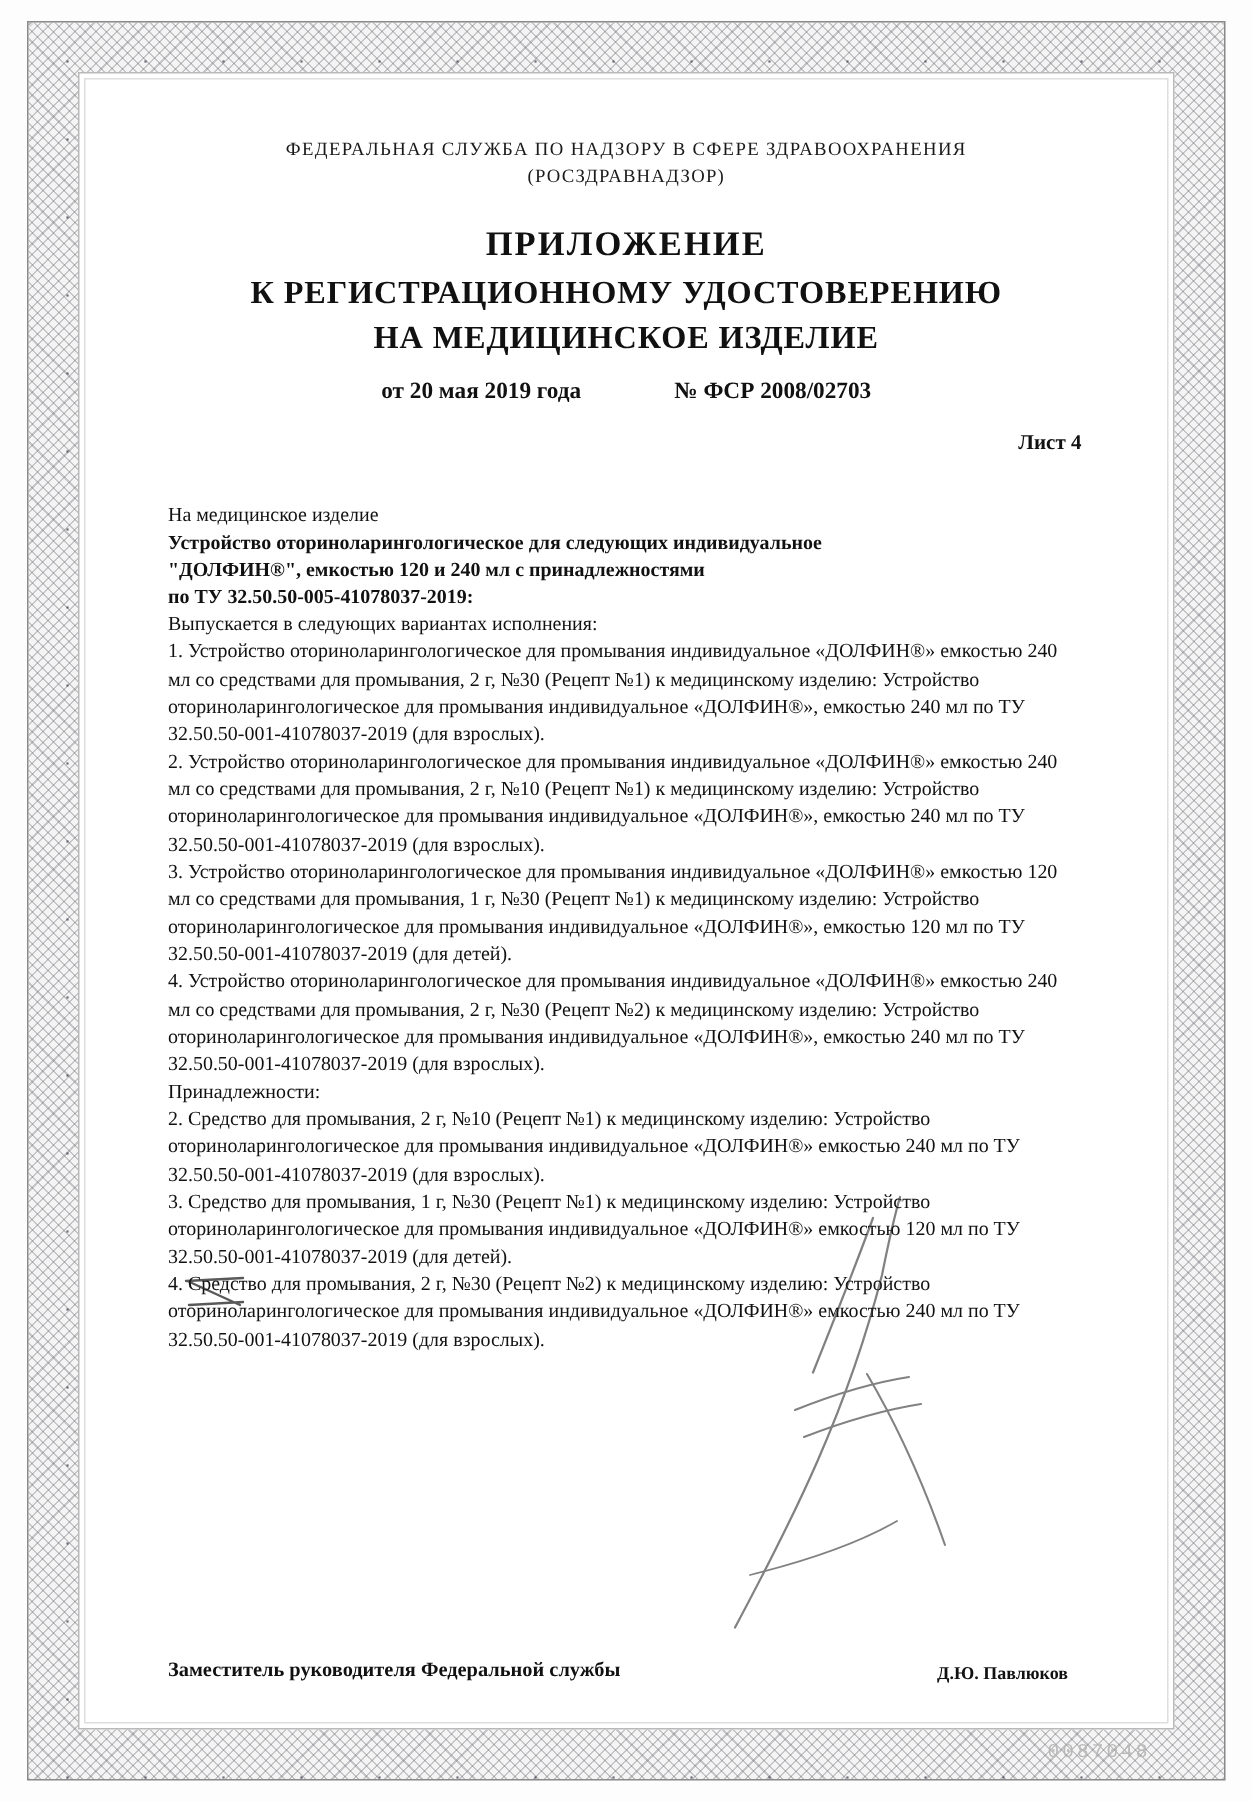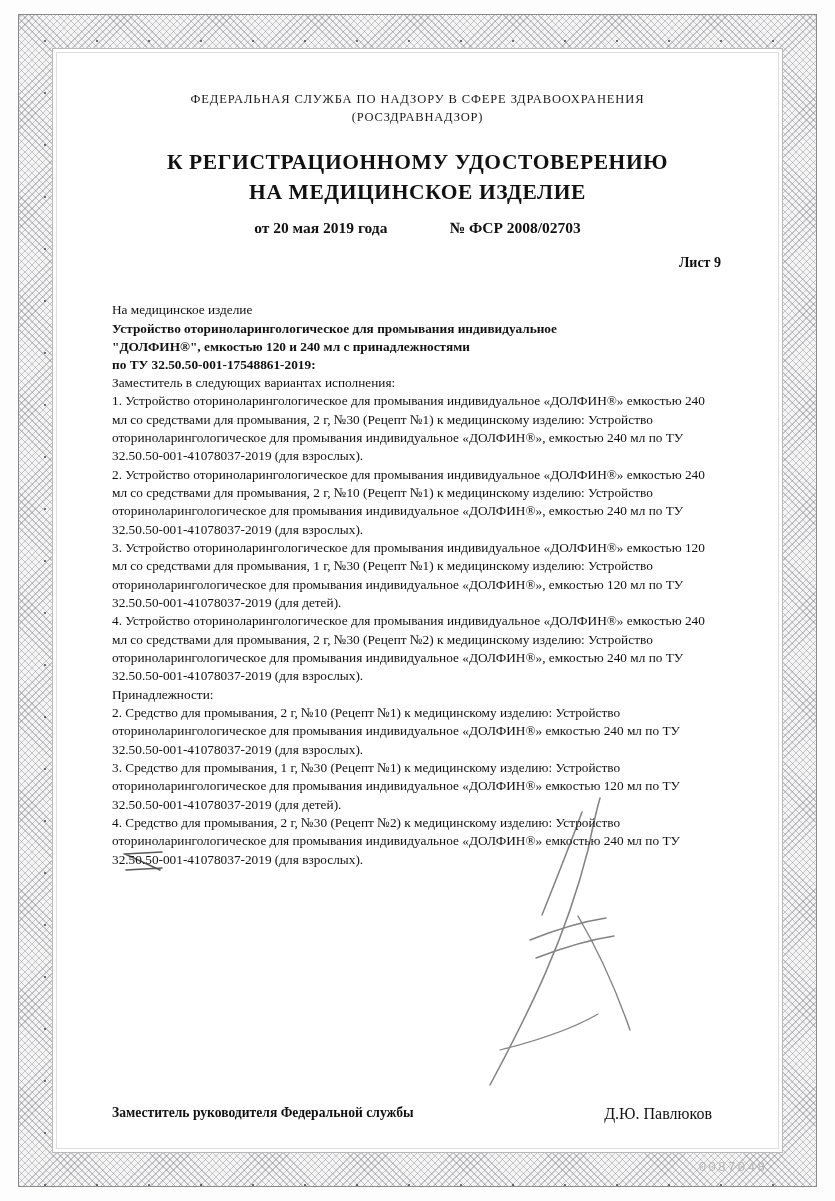--- a/index.html
+++ b/index.html
@@ -161,22 +161,22 @@
     display: flex;
     justify-content: space-between;
     align-items: flex-end;
     font-size: 13.6px;
     font-weight: bold;
   }
   .sign-left {
     line-height: 1.5;
   }
   .sign-right {
-    font-weight: normal;
-    font-size: 16px;
+    font-weight: bold;
+    font-size: 12px;
     white-space: nowrap;
   }
 
   
   .scribble-1 {
     position: absolute;
     left: 122px;
     top: 848px;
     width: 44px;
     height: 26px;
@@ -209,43 +209,44 @@
   <div class="inner-white"></div>
 
   <div class="content">
 
     <div class="agency-line">
       <span>ФЕДЕРАЛЬНАЯ СЛУЖБА ПО НАДЗОРУ В СФЕРЕ ЗДРАВООХРАНЕНИЯ</span>
       <span class="sub">(РОСЗДРАВНАДЗОР)</span>
     </div>
 
     <div class="title-block">
+      <div class="title-1">ПРИЛОЖЕНИЕ</div>
       <div class="title-2">К РЕГИСТРАЦИОННОМУ УДОСТОВЕРЕНИЮ</div>
       <div class="title-3">НА МЕДИЦИНСКОЕ ИЗДЕЛИЕ</div>
     </div>
 
     <div class="reg-row">
       <div>
         <span class="lbl">от</span>
         <span>20 мая 2019 года</span>
       </div>
       <div>
         <span class="lbl">№</span>
         <span>ФСР 2008/02703</span>
       </div>
     </div>
 
-    <div class="sheet-row">Лист  9</div>
+    <div class="sheet-row">Лист  4</div>
 
     <div class="body-block">
       <p class="para">На медицинское изделие</p>
-      <p class="lead-bold">Устройство оториноларингологическое для промывания индивидуальное</p>
+      <p class="lead-bold">Устройство оториноларингологическое для следующих индивидуальное</p>
       <p class="lead-bold">"ДОЛФИН®", емкостью 120 и 240 мл с принадлежностями</p>
-      <p class="lead-bold">по ТУ 32.50.50-001-17548861-2019:</p>
-      <p class="para">Заместитель в следующих вариантах исполнения:</p>
+      <p class="lead-bold">по ТУ 32.50.50-005-41078037-2019:</p>
+      <p class="para">Выпускается в следующих вариантах исполнения:</p>
       <p class="para">1. Устройство оториноларингологическое для промывания индивидуальное «ДОЛФИН®» емкостью 240 мл со средствами для промывания, 2 г, №30 (Рецепт №1) к медицинскому изделию: Устройство оториноларингологическое для промывания индивидуальное «ДОЛФИН®», емкостью 240 мл по ТУ 32.50.50-001-41078037-2019 (для взрослых).</p>
       <p class="para">2. Устройство оториноларингологическое для промывания индивидуальное «ДОЛФИН®» емкостью 240 мл со средствами для промывания, 2 г, №10 (Рецепт №1) к медицинскому изделию: Устройство оториноларингологическое для промывания индивидуальное «ДОЛФИН®», емкостью 240 мл по ТУ 32.50.50-001-41078037-2019 (для взрослых).</p>
       <p class="para">3. Устройство оториноларингологическое для промывания индивидуальное «ДОЛФИН®» емкостью 120 мл со средствами для промывания, 1 г, №30 (Рецепт №1) к медицинскому изделию: Устройство оториноларингологическое для промывания индивидуальное «ДОЛФИН®», емкостью 120 мл по ТУ 32.50.50-001-41078037-2019 (для детей).</p>
       <p class="para">4. Устройство оториноларингологическое для промывания индивидуальное «ДОЛФИН®» емкостью 240 мл со средствами для промывания, 2 г, №30 (Рецепт №2) к медицинскому изделию: Устройство оториноларингологическое для промывания индивидуальное «ДОЛФИН®», емкостью 240 мл по ТУ 32.50.50-001-41078037-2019 (для взрослых).</p>
       <p class="para">Принадлежности:</p>
       <p class="para">2. Средство для промывания, 2 г, №10 (Рецепт №1) к медицинскому изделию: Устройство оториноларингологическое для промывания индивидуальное «ДОЛФИН®» емкостью 240 мл по ТУ 32.50.50-001-41078037-2019 (для взрослых).</p>
       <p class="para">3. Средство для промывания, 1 г, №30 (Рецепт №1) к медицинскому изделию: Устройство оториноларингологическое для промывания индивидуальное «ДОЛФИН®» емкостью 120 мл по ТУ 32.50.50-001-41078037-2019 (для детей).</p>
       <p class="para">4. Средство для промывания, 2 г, №30 (Рецепт №2) к медицинскому изделию: Устройство оториноларингологическое для промывания индивидуальное «ДОЛФИН®» емкостью 240 мл по ТУ 32.50.50-001-41078037-2019 (для взрослых).</p>
     </div>
 

